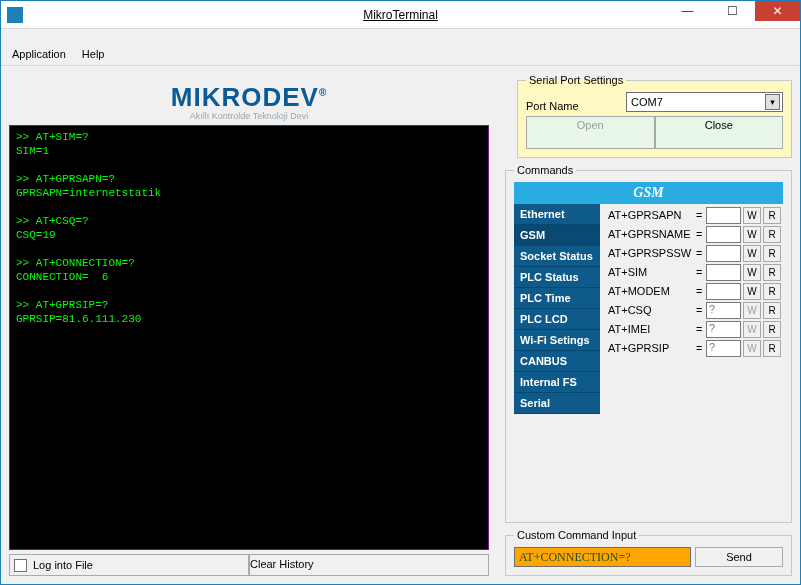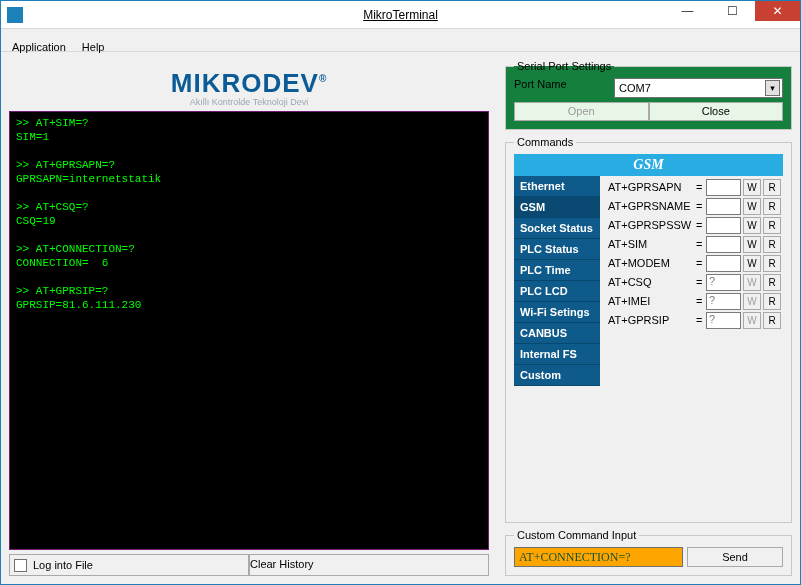--- a/index.html
+++ b/index.html
@@ -5,58 +5,58 @@
   * { box-sizing: border-box; }
   html, body { margin:0; padding:0; }
   body { background:#333; font-family:"Segoe UI",Tahoma,sans-serif; font-size:11px; color:#000; }
   .window { width:801px; height:585px; background:#f0f0f0; border:1px solid #1e80b8; display:flex; flex-direction:column; }
   .titlebar { height:28px; background:#fff; display:flex; align-items:center; position:relative; border-bottom:1px solid #d9d9d9; }
   .title-icon { width:16px; height:16px; margin-left:6px; background:#1e80b8; }
   .title-text { position:absolute; left:0; right:0; text-align:center; font-size:12px;text-decoration:underline; }
   .win-controls { position:absolute; right:0; top:0; display:flex; height:20px; }
   .win-btn { width:45px; height:20px; display:flex; align-items:center; justify-content:center; font-size:12px; font-family:Arial; background:#fff; color:#333; }
   .win-btn.close { background:#c84031; color:#fff; width:45px; }
-  .menubar { height:20px; padding:11px 5px; display:flex; gap:4px; background:#f0f0f0; border-bottom:1px solid #d9d9d9; }
+  .menubar { height:20px; padding:18px 5px; display:flex; gap:4px; background:#f0f0f0; border-bottom:1px solid #d9d9d9; }
   .menu-item { padding:1px 6px; }
   .content { flex:1; display:flex; padding:8px 8px 8px 8px; gap:16px; }
   .left-pane { width:480px; display:flex; flex-direction:column; }
   .logo { text-align:center; padding:8px 0 4px 0; }
   .logo-main { font-family:Arial; font-size:26px; font-weight:bold; color:#0b5b97; letter-spacing:1px; }
   .logo-sub { font-size:9px; color:#9aa6b1; margin-top:-2px; }
   .terminal { flex:1; background:#000; border:1px solid #701a75; color:#00ff00; font-family:"Courier New",monospace; font-size:11px; padding:4px 6px; line-height:14px; white-space:pre; overflow:hidden; }
   .bottom-row { display:flex; height:22px; margin-top:4px; }
   .log-into { flex:0 0 50%; display:flex; align-items:center; gap:6px; border:1px solid #a9a9a9; padding:2px 4px; background:#f0f0f0; }
   .checkbox { width:13px; height:13px; border:1px solid #707070; background:#fff; }
   .clear-hist { flex:1; border:1px solid #a9a9a9; background:#f0f0f0; text-align:left; line-height:18px; }
   .right-pane { flex:1; display:flex; flex-direction:column; gap:6px; }
   fieldset { border:1px solid #c8c8c8; padding:6px 8px 8px 8px; margin:0; position:relative; }
-  .fs-green { background:#15803d; }
+  .fs-green { background:#fef9c3;margin-left:12px; }
   legend { font-size:11px; padding:0 3px; }
-  .port-row { display:flex; align-items:flex-start; margin-bottom:4px; }
+  .port-row { display:flex; align-items:flex-end; margin-bottom:4px; }
   .port-label { width:100px; }
   .port-select { flex:1; height:20px; border:1px solid #707070; background:#fff; display:flex; align-items:center; justify-content:space-between; padding:0 2px 0 4px; }
   .dd-arrow { width:15px; height:16px; border:1px solid #707070; background:#e1e1e1; text-align:center; font-size:9px; line-height:14px; }
   .oc-row { display:flex; gap:0; }
-  .oc-btn { flex:1; height:19px; border:1px solid #a9a9a9; background:#e8f6e8; text-align:center; line-height:17px; }
+  .oc-btn { flex:1; height:33px; border:1px solid #a9a9a9; background:#e8f6e8; text-align:center; line-height:17px; }
   .oc-btn.disabled { color:#9a9a9a; }
   .cmd-header { height:22px; background:#29ace2; color:#fff; font-family:Georgia,serif; font-style:italic; font-weight:bold; font-size:14px; text-align:center; line-height:22px; }
   .cmd-main { display:flex; }
   .tabs { width:86px; display:flex; flex-direction:column; }
   .tab { background:#0e5a8a; color:#fff; font-weight:bold; font-size:11px; padding:4px 6px; border-bottom:1px solid #05486f; }
   .tab.active { background:#0a4a72; }
   .cmd-rows { flex:1; padding:2px 2px 0 8px; }
   .cmd-row { display:flex; align-items:center; height:18px; margin-bottom:1px; }
   .cmd-label { width:88px; }
   .eq { width:10px; }
   .cmd-input { flex:1; height:17px; border:1px solid #7a7a7a; background:#fff; padding:0 2px; font-size:11px; color:#7a7a7a; }
   .wr-btn { width:18px; height:17px; border:1px solid #a9a9a9; background:#f0f0f0; text-align:center; line-height:15px; margin-left:2px; font-size:10px; }
   .wr-btn.disabled { color:#a0a0a0; }
   .cci-row { display:flex; gap:4px; align-items:center; }
   .cci-input { flex:1; height:20px; border:1px solid #707070; background:#ffa500; color:#14532d; font-size:12px; padding:0 4px; display:flex; align-items:center; font-family:Tahoma; }
-  .send-btn { width:96px; height:20px; border:1px solid #a9a9a9; background:#f0f0f0; text-align:center; line-height:18px; }
+  .send-btn { width:88px; height:20px; border:1px solid #a9a9a9; background:#f0f0f0; text-align:center; line-height:18px; }
   fieldset.commands { flex:1; display:flex; flex-direction:column; }
   .cmds-inner { flex:1; }
 </style>
 </head>
 <body>
 
 <div class="window">
   <div class="titlebar">
     <div class="title-icon"></div>
     <div class="title-text">MikroTerminal</div>
@@ -126,21 +126,21 @@
             <div class="tabs" id="tabs">
                 <div class="tab">Ethernet</div>
                 <div class="tab active">GSM</div>
                 <div class="tab">Socket Status</div>
                 <div class="tab">PLC Status</div>
                 <div class="tab">PLC Time</div>
                 <div class="tab">PLC LCD</div>
                 <div class="tab">Wi-Fi Setings</div>
                 <div class="tab">CANBUS</div>
                 <div class="tab">Internal FS</div>
-                <div class="tab">Custom</div>
+                <div class="tab">Serial</div>
               </div>
             <div class="cmd-rows" id="cmdrows">
                 <div class="cmd-row">
                   <div class="cmd-label">AT+GPRSAPN</div>
                   <div class="eq">=</div>
                   <div class="cmd-input"></div>
                   <div class="wr-btn">W</div>
                   <div class="wr-btn">R</div>
                 </div>
                 <div class="cmd-row">

